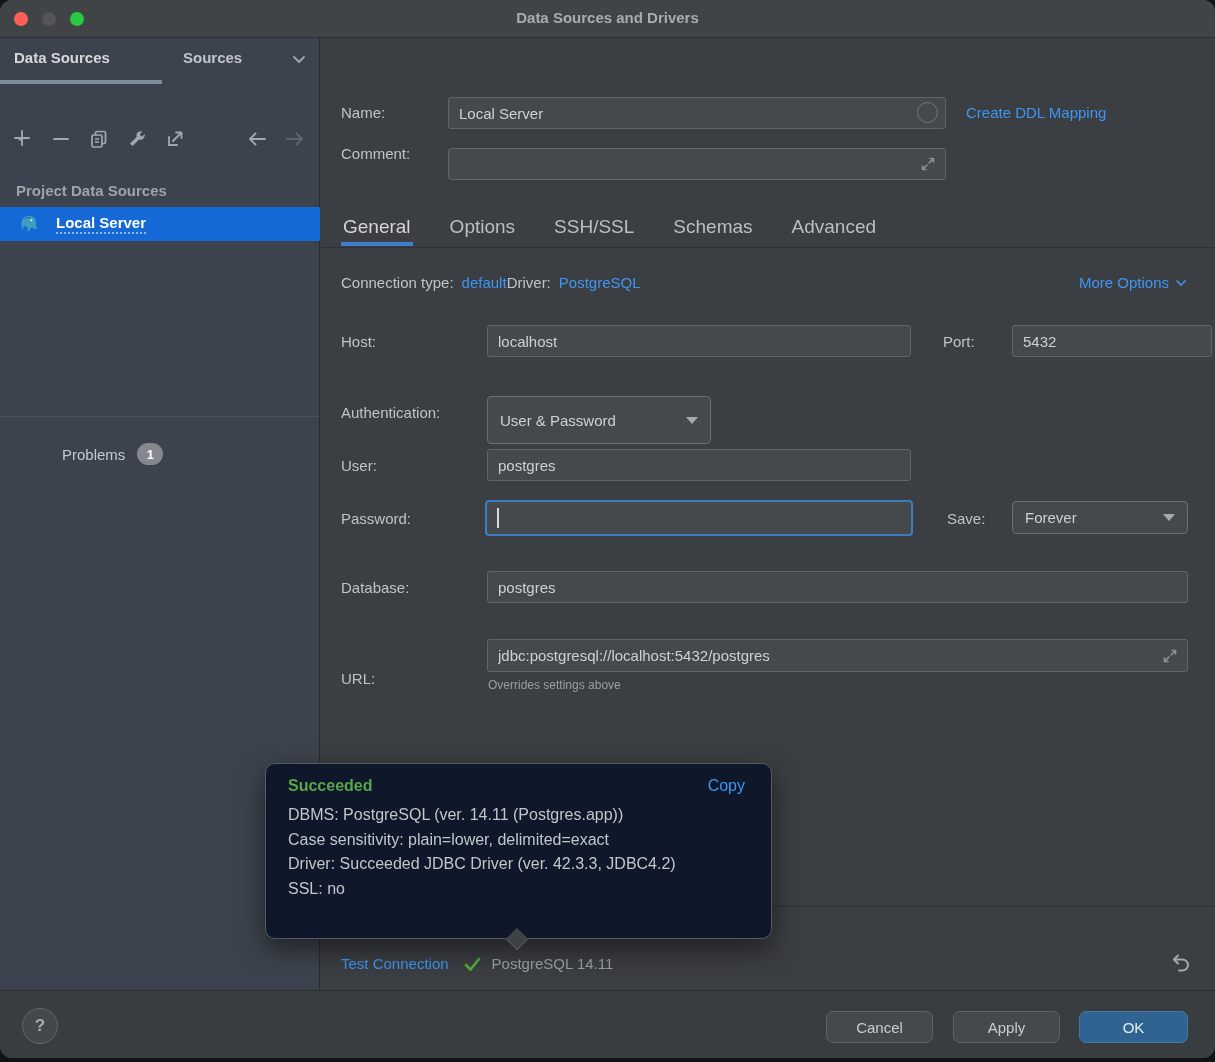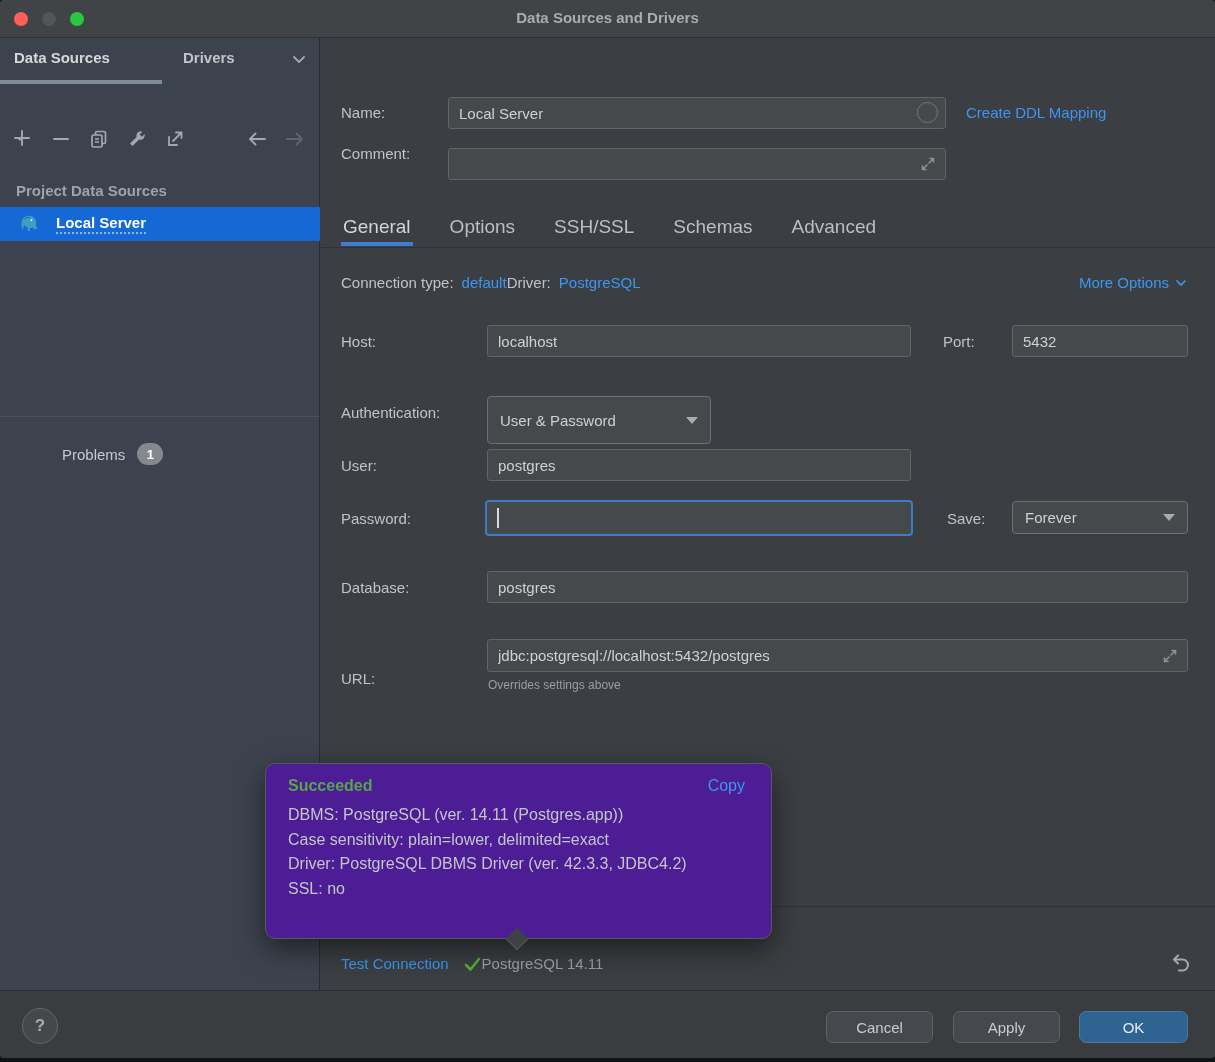--- a/index.html
+++ b/index.html
@@ -1,19 +1,19 @@
 <!DOCTYPE html>
 <html><head>
 <meta charset="utf-8">
 <style>
   * { margin:0; padding:0; box-sizing:border-box; }
   html,body { width:1215px; height:1062px; background:#121314; font-family:"Liberation Sans", sans-serif; }
   .window {
     position:absolute; left:0; top:0; width:1215px; height:1058px;
-    background:#3b3e42; border-radius:4px; overflow:hidden;
+    background:#3b3e42; border-radius:12px; overflow:hidden;
   }
   
   .titlebar {
     position:absolute; left:0; top:0; width:100%; height:38px;
     background:#404447; border-bottom:1px solid #2d2f31;
   }
   .title {
     position:absolute; width:100%; text-align:center; top:9px;
     font-size:15px; font-weight:bold; color:#a9acaf;
   }
@@ -83,21 +83,21 @@
   .tab.active::after { content:""; position:absolute; left:-2px; right:-2px; top:34px; height:4px; background:#3f7ecc; }
   .tabs-divider { position:absolute; left:0; top:172px; width:894px; height:38px; border-bottom:1px solid #2f3235; }
   
   .conn-row { position:absolute; left:20px; top:236px; display:flex; align-items:center; font-size:15px; }
   .conn-row .gap-s { margin-left:8px; } .conn-row .gap-l { }
   .more-opts { position:absolute; right:27px; top:236px; display:flex; align-items:center; }
   
   .host-label { left:20px; top:295px; }
   .host-field { left:166px; top:287px; width:424px; height:32px; }
   .port-label { left:622px; top:295px; }
-  .port-field { left:691px; top:287px; width:176px; height:32px; }
+  .port-field { left:691px; top:287px; width:200px; height:32px; }
   .auth-label { left:20px; top:366px; }
   .combo {
     position:absolute; background:#45494b; border:1px solid #6a6f73; border-radius:4px;
     display:flex; align-items:center; font-size:15px; color:#ced1d3; padding:0 12px;
   }
   .combo .tri {
     position:absolute; right:12px; width:0; height:0;
     border-left:6px solid transparent; border-right:6px solid transparent; border-top:7px solid #a7abb0;
   }
   .auth-combo { left:166px; top:358px; width:224px; height:48px; }
@@ -112,26 +112,26 @@
   .db-label  { left:20px; top:541px; }
   .db-field  { left:166px; top:533px; width:701px; height:32px; }
   .url-label { left:20px; top:609px;margin-top:23px; }
   .url-field { left:166px; top:601px; width:701px; height:33px; }
   .url-hint  { position:absolute; left:167px; top:640px; font-size:12px; color:#9a9ea2; }
   
   .status-sep { position:absolute; left:0; top:868px; width:894px; height:1px; background:#2f3134; }
   .status-row { position:absolute; left:20px; top:917px; display:flex; align-items:flex-start; }
   .status-row .test { font-size:15px; font-weight:500; }
   .status-row .check { margin-left:14px; }
-  .status-row .ver { font-size:15px; color:#9ca0a4; }
+  .status-row .ver { margin-left:10px; font-size:15px; color:#9ca0a4; }
   .undo-btn { position:absolute; right:22px; top:913px; width:24px; height:24px; }
   
   .tooltip {
     position:absolute; left:265px; top:763px; width:507px; height:176px;
-    background:#4c1d95; border:1px solid #565a5d; border-radius:10px;
+    background:#0f172a; border:1px solid #565a5d; border-radius:10px;
     box-shadow:0 10px 28px rgba(0,0,0,0.5); z-index:5;
   }
   .tooltip .arrow {
     position:absolute; left:243px; bottom:-9px; width:16px; height:16px;
     background:#3e4245; border-right:1px solid #565a5d; border-bottom:1px solid #565a5d;
     transform:rotate(45deg);
   }
   .tt-head { position:absolute; left:22px; top:13px; font-size:16px; font-weight:bold; color:#57a64a; }
   .tt-copy { position:absolute; right:26px; top:13px; font-size:16px; }
   .tt-lines { position:absolute; left:22px; top:39px; font-size:16px; color:#c3c6c9; line-height:24.7px; }
@@ -163,21 +163,21 @@
   <div class="titlebar">
     <div class="tl red"></div>
     <div class="tl gray"></div>
     <div class="tl green"></div>
     <div class="title">Data Sources and Drivers</div>
   </div>
 
   <div class="sidebar">
     <div class="side-tabs">
       <div class="side-tab active">Data Sources</div>
-      <div class="side-tab inactive">Drivers</div>
+      <div class="side-tab inactive">Sources</div>
       <div class="side-chevron">
         <svg width="16" height="16" viewBox="0 0 16 16">
             <path d="M3 6l5 5 5-5" fill="none" stroke="#a4a8ad" stroke-width="1.8" stroke-linecap="round"></path>
           </svg>
       </div>
     </div>
 
     <div class="toolbar">
       <div class="tbtn">
         <svg width="22" height="22" viewBox="0 0 22 22">
@@ -331,21 +331,21 @@
     </div>
   </div>
 
   <div class="tooltip">
     <div class="arrow"></div>
     <div class="tt-head">Succeeded</div>
     <a class="link tt-copy">Copy</a>
     <div class="tt-lines">
       <div>DBMS: PostgreSQL (ver. 14.11 (Postgres.app))</div>
       <div>Case sensitivity: plain=lower, delimited=exact</div>
-      <div>Driver: PostgreSQL DBMS Driver (ver. 42.3.3, JDBC4.2)</div>
+      <div>Driver: Succeeded JDBC Driver (ver. 42.3.3, JDBC4.2)</div>
       <div>SSL: no</div>
     </div>
   </div>
 
   <div class="footer">
     <div class="help-btn">?</div>
     <div class="btn cancel">Cancel</div>
     <div class="btn apply">Apply</div>
     <div class="btn ok">OK</div>
   </div>

